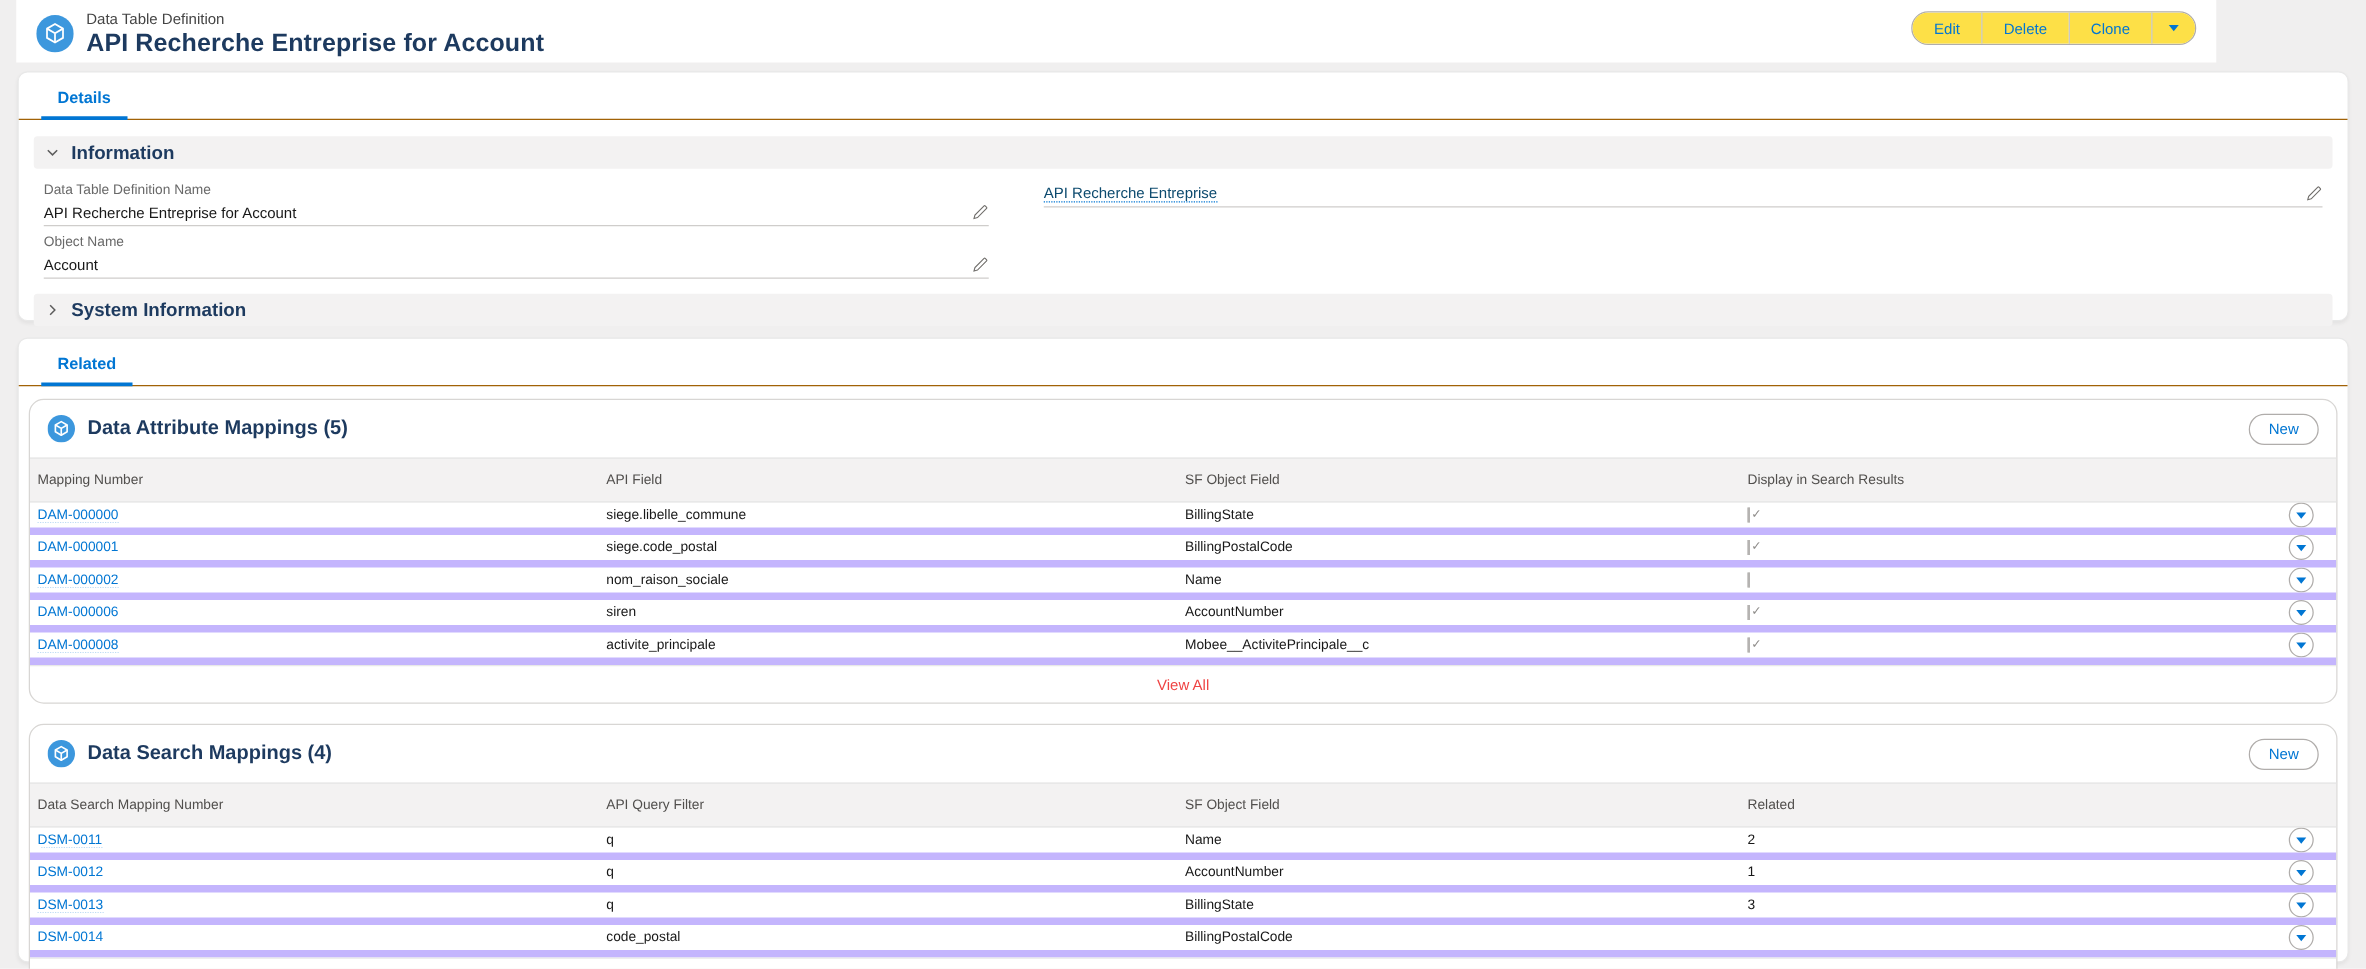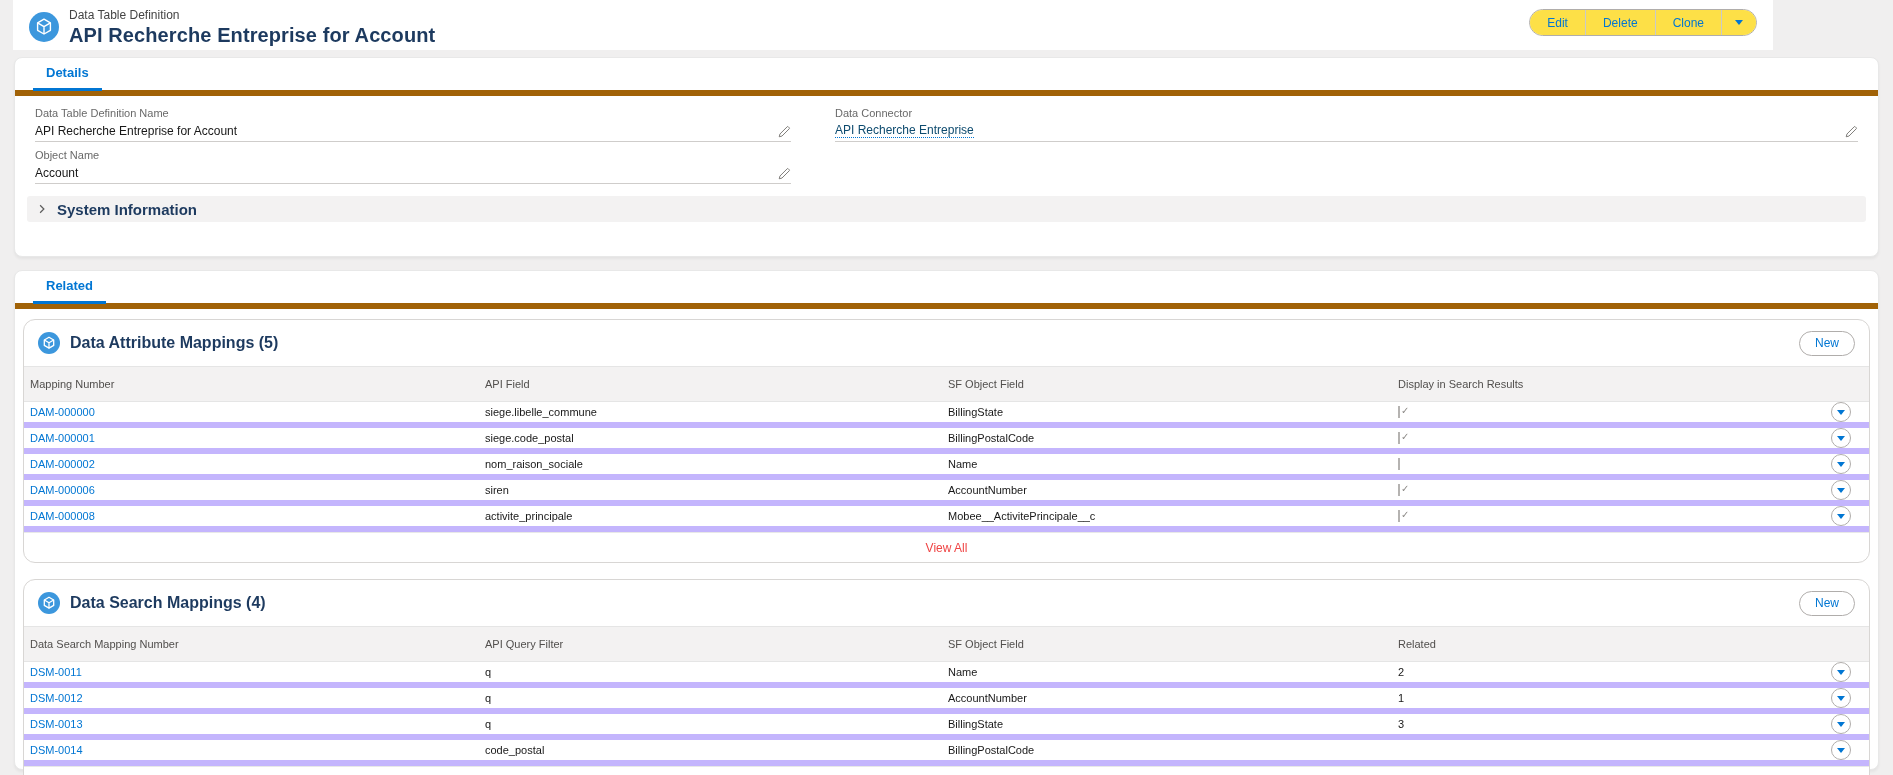--- a/index.html
+++ b/index.html
@@ -19,21 +19,21 @@
   .page-title { font-size:20px; font-weight:bold; color:#1d3a5f; letter-spacing:.1px; }
   .btn-group { position:absolute; right:16px; top:9px; display:flex; height:27px; border:1px solid #b0adab; border-radius:14px; background:#fff; overflow:hidden; }
   .btn-group .btn { font-size:12px; color:#0176d3; background:#fde047; border:none; border-left:1px solid #c9c9c9; padding:0 17px; cursor:pointer; display:flex; align-items:center; }
   .btn-group .btn:first-child { border-left:none; }
   .btn-group .btn-caret { padding:0 13px; }
   .caret-down { width:0; height:0; border-left:4px solid transparent; border-right:4px solid transparent; border-top:5px solid #0176d3; }
   
   .card { position:absolute; left:14px; width:1865px; background:#fff; border:1px solid #e8e8e8; border-radius:8px; box-shadow:0 2px 3px rgba(0,0,0,.05); }
   .card-details { top:57px; height:200px; }
   .card-related { top:270px; height:500px; }
-  .tabs-row { height:38px; border-bottom:6px solid #a16207; display:flex; align-items:flex-end; padding-left:18px; }
+  .tabs-row { height:38px; border-bottom:1px solid #a16207; display:flex; align-items:flex-end; padding-left:18px; }
   .tab { font-size:13px; color:#0176d3; padding:9px 13px 8px; border-bottom:3px solid #0176d3; margin-bottom:-1px; font-weight:bold; cursor:pointer; }
   
   .section-band { margin:13px 12px 0; height:26px; background:#f3f2f2; border-radius:3px; display:flex; align-items:center; gap:9px; padding-left:9px; cursor:pointer; }
   .section-title { font-size:15px; font-weight:bold; color:#1d3a5f; }
   .fields-grid { padding:4px 20px 0; display:grid; grid-template-columns:756px 1fr; column-gap:44px; }
   .field { padding-top:7px; }
   .field-label { font-size:11px; color:#696969; margin-bottom:3px; }
   .field-value-row { display:flex; justify-content:space-between; align-items:center; height:20px; border-bottom:1px solid #cfcdcb; padding-bottom:2px; }
   .field-value { font-size:12px; color:#181818; }
   .field-value.link { color:#0c4a6e; border-bottom:1px dotted #0176d3; cursor:pointer;text-align:right; }
@@ -88,35 +88,42 @@
       <span class="caret-down"></span>
     </button>
   </div>
 </div>
 
 <div class="card card-details">
   <div class="tabs-row">
     <span class="tab">Details</span>
   </div>
 
+  <div class="section-band">
+    <span class="chev">
+      <svg width="12" height="12" viewBox="0 0 16 16">
+          <path d="M3 5.5l5 5 5-5" fill="none" stroke="#5c5c5c" stroke-width="1.6"></path>
+        </svg>
+    </span>
+    <span class="section-title">Information</span>
+  </div>
 
   <div class="fields-grid">
     <div class="field" style="grid-column:1; grid-row:1;">
       <div class="field-label">Data Table Definition Name</div>
       <div class="field-value-row">
         <span class="field-value">API Recherche Entreprise for Account</span>
         <span class="pencil">
           <svg width="13" height="13" viewBox="0 0 16 16">
               <path d="M1.5 14.5l.9-3.4 9-9c.3-.3.8-.3 1.1 0l1.4 1.4c.3.3.3.8 0 1.1l-9 9z" fill="none" stroke="#706e6b" stroke-width="1.1"></path>
             </svg>
         </span>
       </div>
     </div>
     <div class="field" style="grid-column:2; grid-row:1;">
-      <div class="field-label">Data Connector</div>
       <div class="field-value-row">
         <span class="field-value link">API Recherche Entreprise</span>
         <span class="pencil">
           <svg width="13" height="13" viewBox="0 0 16 16">
               <path d="M1.5 14.5l.9-3.4 9-9c.3-.3.8-.3 1.1 0l1.4 1.4c.3.3.3.8 0 1.1l-9 9z" fill="none" stroke="#706e6b" stroke-width="1.1"></path>
             </svg>
         </span>
       </div>
     </div>
     <div class="field" style="grid-column:1; grid-row:2;">

